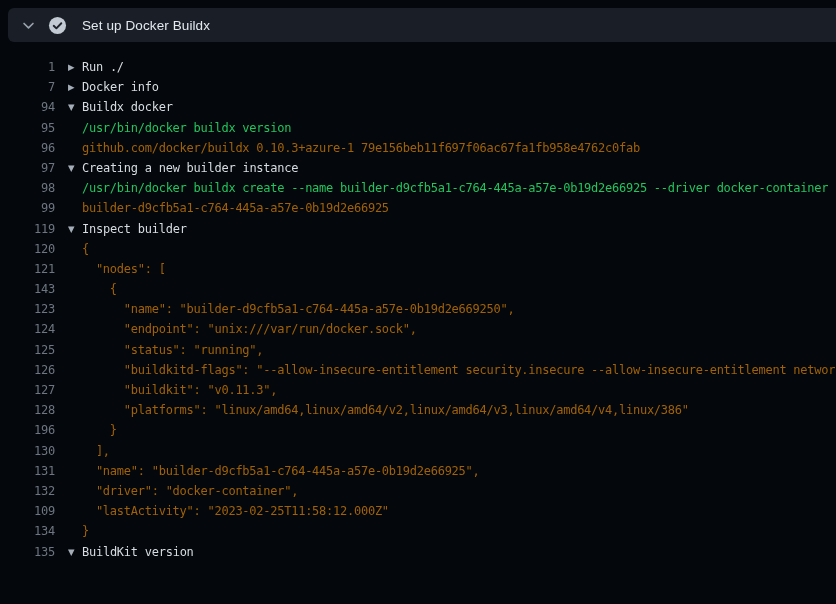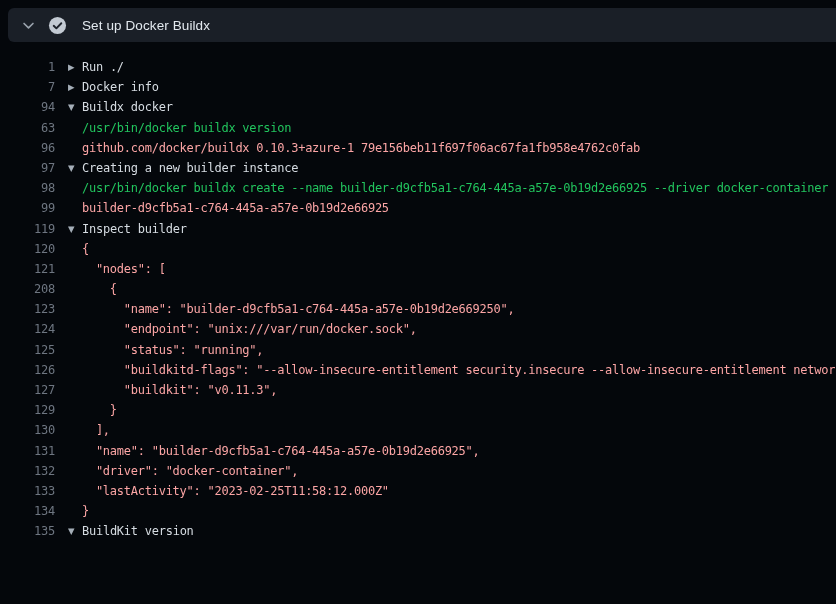--- a/index.html
+++ b/index.html
@@ -39,21 +39,21 @@
   }
   .ln{
     flex:0 0 55px;text-align:right;
     color:#6e7681;
     user-select:none;
     cursor:pointer;
   }
   .lc{padding-left:13px;flex:1;overflow:hidden;white-space:pre;}
   .lc.group{color:#d6dce2;cursor:pointer;}
   .lc.cmd{color:#22c55e;}
-  .lc.out{color:#fca5a5;}
+  .lc.out{color:#a16207;}
   .tri{
     display:inline-block;width:14px;
     font-size:8.5px;color:#a5aeb8;
     vertical-align:1px;
     font-family:"DejaVu Sans",sans-serif;
   }
 </style>
 </head>
 <body>
 
@@ -69,34 +69,35 @@
       <path d="M6 10.3 L8.8 13 L14 7.6" fill="none" stroke="#1d222b" stroke-width="2" stroke-linecap="round" stroke-linejoin="round"></path>
     </svg>
   </span>
   <span class="step-title">Set up Docker Buildx</span>
 </div>
 
 <div class="log">
     <div class="line"><span class="ln">1</span><span class="lc group"><span class="tri">▶</span><span>Run ./</span></span></div>
     <div class="line"><span class="ln">7</span><span class="lc group"><span class="tri">▶</span><span>Docker info</span></span></div>
     <div class="line"><span class="ln">94</span><span class="lc group"><span class="tri">▼</span><span>Buildx docker</span></span></div>
-    <div class="line"><span class="ln">63</span><span class="lc cmd">  /usr/bin/docker buildx version</span></div>
+    <div class="line"><span class="ln">95</span><span class="lc cmd">  /usr/bin/docker buildx version</span></div>
     <div class="line"><span class="ln">96</span><span class="lc out">  github.com/docker/buildx 0.10.3+azure-1 79e156beb11f697f06ac67fa1fb958e4762c0fab</span></div>
     <div class="line"><span class="ln">97</span><span class="lc group"><span class="tri">▼</span><span>Creating a new builder instance</span></span></div>
     <div class="line"><span class="ln">98</span><span class="lc cmd">  /usr/bin/docker buildx create --name builder-d9cfb5a1-c764-445a-a57e-0b19d2e66925 --driver docker-container</span></div>
     <div class="line"><span class="ln">99</span><span class="lc out">  builder-d9cfb5a1-c764-445a-a57e-0b19d2e66925</span></div>
     <div class="line"><span class="ln">119</span><span class="lc group"><span class="tri">▼</span><span>Inspect builder</span></span></div>
     <div class="line"><span class="ln">120</span><span class="lc out">  {</span></div>
     <div class="line"><span class="ln">121</span><span class="lc out">    "nodes": [</span></div>
-    <div class="line"><span class="ln">208</span><span class="lc out">      {</span></div>
+    <div class="line"><span class="ln">143</span><span class="lc out">      {</span></div>
     <div class="line"><span class="ln">123</span><span class="lc out">        "name": "builder-d9cfb5a1-c764-445a-a57e-0b19d2e669250",</span></div>
     <div class="line"><span class="ln">124</span><span class="lc out">        "endpoint": "unix:///var/run/docker.sock",</span></div>
     <div class="line"><span class="ln">125</span><span class="lc out">        "status": "running",</span></div>
     <div class="line"><span class="ln">126</span><span class="lc out">        "buildkitd-flags": "--allow-insecure-entitlement security.insecure --allow-insecure-entitlement network.host",</span></div>
     <div class="line"><span class="ln">127</span><span class="lc out">        "buildkit": "v0.11.3",</span></div>
-    <div class="line"><span class="ln">129</span><span class="lc out">      }</span></div>
+    <div class="line"><span class="ln">128</span><span class="lc out">        "platforms": "linux/amd64,linux/amd64/v2,linux/amd64/v3,linux/amd64/v4,linux/386"</span></div>
+    <div class="line"><span class="ln">196</span><span class="lc out">      }</span></div>
     <div class="line"><span class="ln">130</span><span class="lc out">    ],</span></div>
     <div class="line"><span class="ln">131</span><span class="lc out">    "name": "builder-d9cfb5a1-c764-445a-a57e-0b19d2e66925",</span></div>
     <div class="line"><span class="ln">132</span><span class="lc out">    "driver": "docker-container",</span></div>
-    <div class="line"><span class="ln">133</span><span class="lc out">    "lastActivity": "2023-02-25T11:58:12.000Z"</span></div>
+    <div class="line"><span class="ln">109</span><span class="lc out">    "lastActivity": "2023-02-25T11:58:12.000Z"</span></div>
     <div class="line"><span class="ln">134</span><span class="lc out">  }</span></div>
     <div class="line"><span class="ln">135</span><span class="lc group"><span class="tri">▼</span><span>BuildKit version</span></span></div>
   </div>
 
 </body></html>

